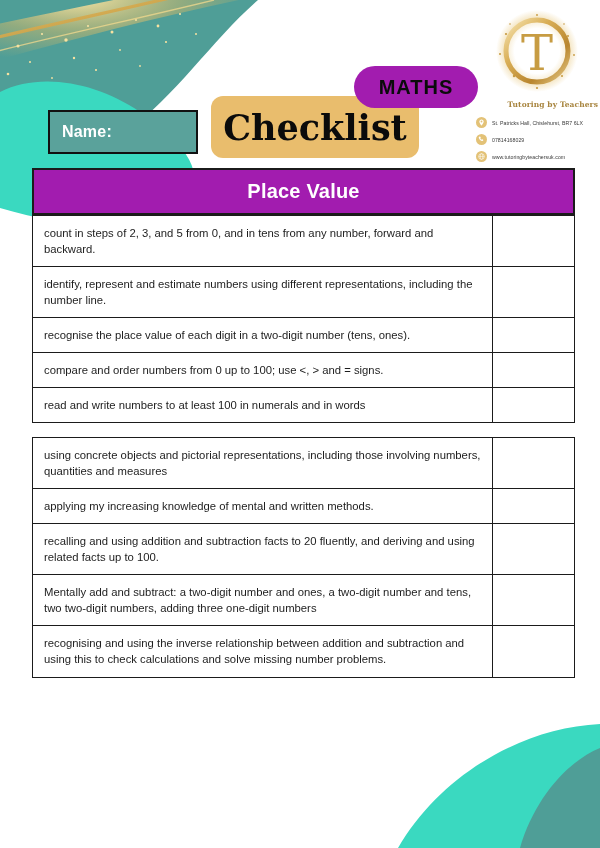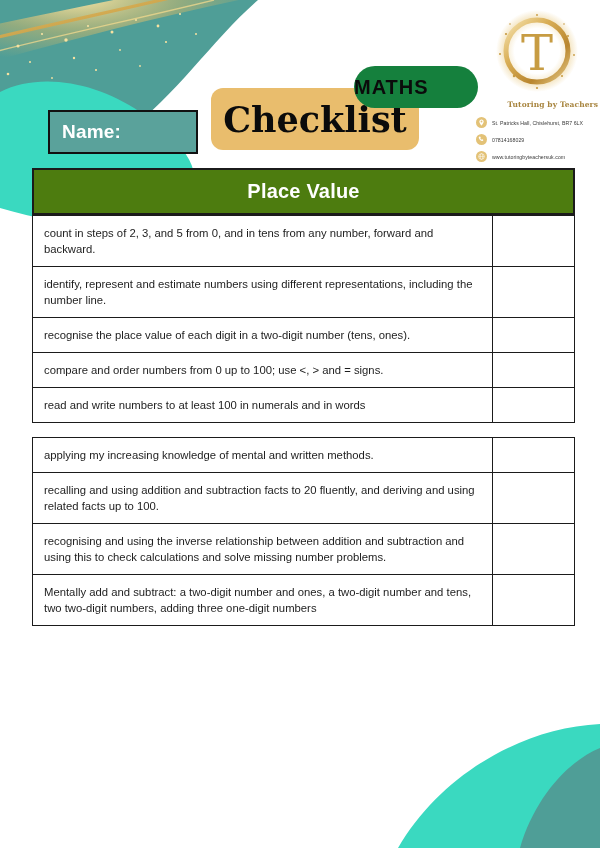--- a/index.html
+++ b/index.html
@@ -40,21 +40,21 @@
     width: 150px;
     height: 44px;
     background: #5aa29b;
     border: 2px solid #111111;
     box-sizing: border-box;
     display: flex;
     align-items: center;
   }
   .name-box-label {
     color: #ffffff;
-    font-size: 19px;
+    font-size: 16px;
     font-weight: bold;
     padding-left: 12px;
     letter-spacing: .2px;
   }
 
   .title-year {
     position: absolute;
     left: 181px;
     top: 22px;
     width: 188px;
@@ -70,21 +70,21 @@
     font-weight: bold;
     font-size: 40px;
     color: #0b0b0b;
     letter-spacing: .5px;
     line-height: 1;
   }
 
   .title-checklist {
     position: absolute;
     left: 211px;
-    top: 88px;
+    top: 96px;
     width: 208px;
     height: 62px;
     background: #e9bd6d;
     border-radius: 12px;
     display: flex;
     align-items: center;
     justify-content: center;
   }
   .title-checklist span {
     font-family: "DejaVu Serif", serif;
@@ -93,24 +93,25 @@
     color: #0b0b0b;
     line-height: 1;
   }
 
   .badge-maths {
     position: absolute;
     left: 354px;
     top: 66px;
     width: 124px;
     height: 42px;
-    background: #15803d;
+    background: #a21caf;
     border-radius: 21px;
     display: flex;
     align-items: center;
+    justify-content: center;
     z-index: 3;
   }
   .badge-maths span {
     font-size: 20px;
     font-weight: bold;
     color: #0b0b0b;
     letter-spacing: 1px;
   }
 
   
@@ -174,21 +175,21 @@
   .sheet {
     position: absolute;
     left: 32px;
     top: 168px;
     width: 543px;
   }
   .section { margin-bottom: 14px; }
 
   .section-head {
     height: 47px;
-    background: #4d7c0f;
+    background: #a21caf;
     border: 2px solid #1b1b1b;
     box-sizing: border-box;
     display: flex;
     align-items: center;
     justify-content: center;
   }
   .section-head span {
     color: #ffffff;
     font-size: 20px;
     font-weight: bold;
@@ -390,32 +391,36 @@
           <td class="tickbox"></td>
         </tr>
       </tbody>
     </table>
   </div>
 
   <div class="section">
     <table class="checklist">
       <tbody>
         <tr>
+          <td class="objective">using concrete objects and pictorial representations, including those involving numbers, quantities and measures</td>
+          <td class="tickbox"></td>
+        </tr>
+        <tr>
           <td class="objective">applying my increasing knowledge of mental and written methods.</td>
           <td class="tickbox"></td>
         </tr>
         <tr>
           <td class="objective">recalling and using addition and subtraction facts to 20 fluently, and deriving and using related facts up to 100.</td>
           <td class="tickbox"></td>
         </tr>
         <tr>
+          <td class="objective">Mentally add and subtract: a two-digit number and ones, a two-digit number and tens, two two-digit numbers, adding three one-digit numbers</td>
+          <td class="tickbox"></td>
+        </tr>
+        <tr>
           <td class="objective">recognising and using the inverse relationship between addition and subtraction and using this to check calculations and solve missing number problems.</td>
-          <td class="tickbox"></td>
-        </tr>
-        <tr>
-          <td class="objective">Mentally add and subtract: a two-digit number and ones, a two-digit number and tens, two two-digit numbers, adding three one-digit numbers</td>
           <td class="tickbox"></td>
         </tr>
       </tbody>
     </table>
   </div>
 
 </div>
 
 </body></html>

